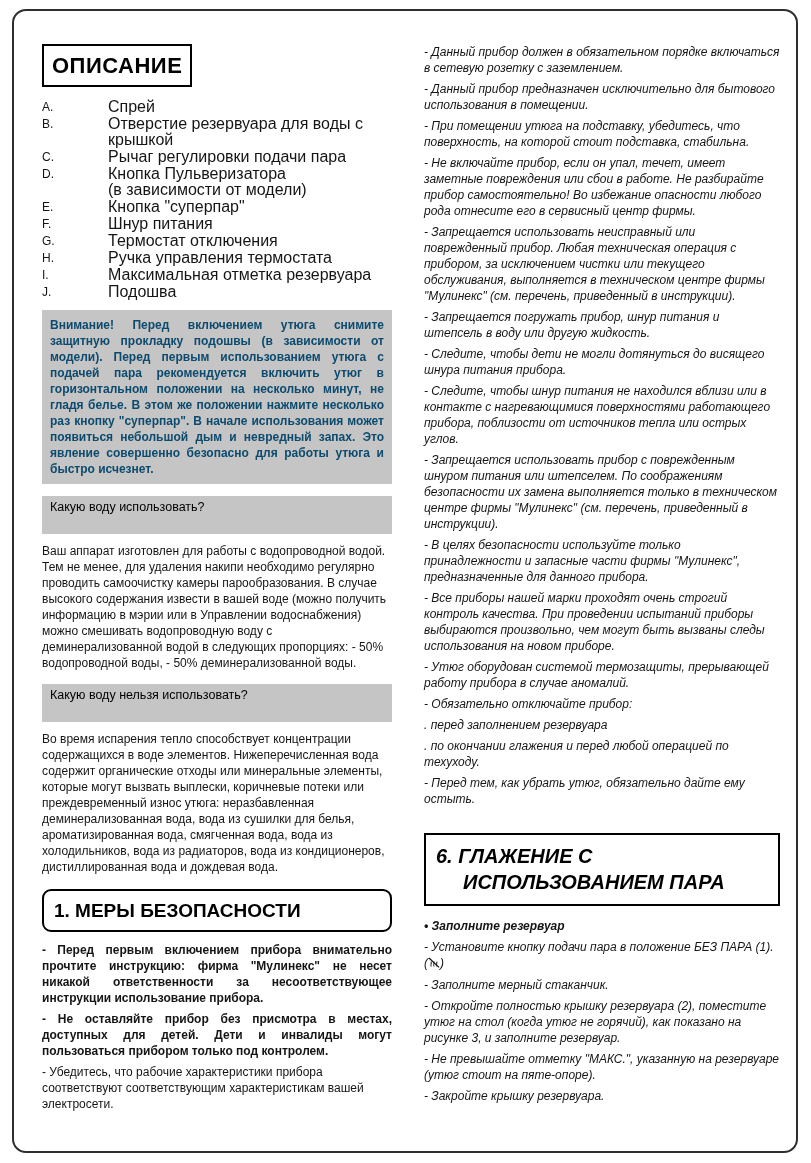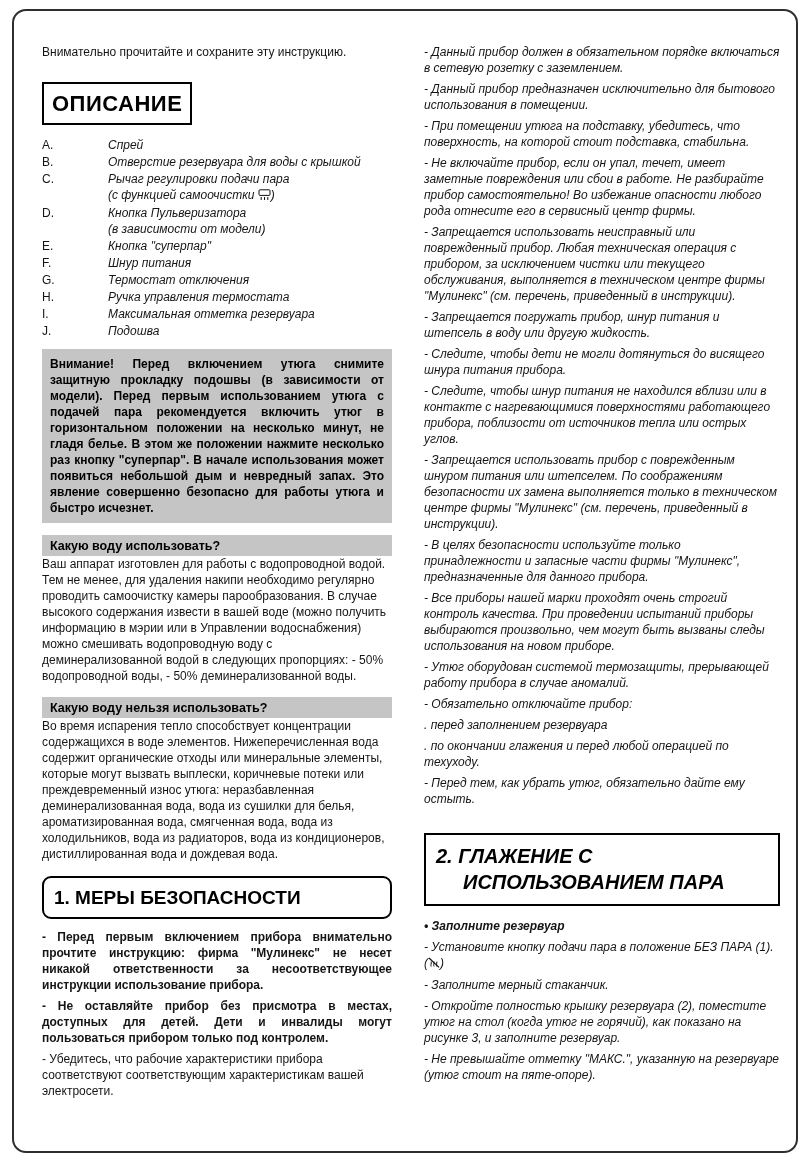--- a/index.html
+++ b/index.html
@@ -22,67 +22,58 @@
   .title-box { border:2.5px solid #000; font-weight:bold; color:#000; }
   .desc-title { display:inline-block; padding:7px 8px 6px; font-size:22px; letter-spacing:.5px; margin-bottom:12px; }
   .full { display:block; width:100%; }
   .safety-title { margin:14px 0 10px; padding:9px 10px 8px; font-size:19px;border-radius:9px; }
   .steam-title { margin:26px 0 12px; padding:8px 10px 9px; font-size:20px; line-height:26px; }
   .steam-title .indent { margin-left:27px; }
 
   .desc-list { margin-bottom:10px; }
   .desc-row { display:flex; margin-bottom:1px; }
   .desc-letter { flex:0 0 66px; font-size:12px; line-height:16px; }
-  .desc-text { flex:1; font-size:12px; line-height:16px;font-style:italic; }
+  .desc-text { flex:1; font-size:16px; line-height:16px; }
   .gray-box { background:#c5c5c5; padding:7px 8px; font-weight:bold; font-size:12px;
-              line-height:16px; text-align:justify; margin-bottom:12px; color:#000000; }
-  .gray-bar { background:#c5c5c5; padding:4px 8px 3px; font-weight:bold; font-size:12.5px;
-              color:#000; }
+              line-height:16px; text-align:justify; margin-bottom:12px; color:#0c4a6e; }
+  .gray-bar { background:#c5c5c5; padding:4px 8px 20px; font-weight:normal; font-size:12.5px;
+              margin-bottom:9px; color:#000; }
   .water-body { margin-bottom:13px; }
   .safety-para { margin-bottom:5px; }
 
   .rp { margin-bottom:5px; }
   .icon { display:inline-block; vertical-align:-1px; }
   svg { display:inline-block; }
 </style>
 </head>
 <body>
 
 <div class="page">
   <div class="page-border"></div>
 
   <div class="columns">
 
     <div class="col col-left">
 
-      <p class="intro para">Внимательно прочитайте и сохраните эту инструкцию.</p>
 
       <div class="title-box desc-title">ОПИСАНИЕ</div>
 
       <div class="desc-list">
         <div class="desc-row">
           <span class="desc-letter">A.</span>
           <span class="desc-text">Спрей</span>
         </div>
         <div class="desc-row">
           <span class="desc-letter">B.</span>
           <span class="desc-text">Отверстие резервуара для воды с крышкой</span>
         </div>
         <div class="desc-row">
           <span class="desc-letter">C.</span>
           <span class="desc-text">
             <span class="block">Рычаг регулировки подачи пара</span>
-            <span class="block">
-              <span>(с функцией самоочистки </span><span class="icon"><svg width="13" height="11" viewBox="0 0 13 11">
-                    <rect x="1" y="0.8" width="11" height="5.6" rx="1" fill="none" stroke="#111" stroke-width="1"></rect>
-                    <line x1="3.2" y1="8" x2="3.2" y2="11" stroke="#111" stroke-width="1"></line>
-                    <line x1="6.5" y1="8" x2="6.5" y2="11" stroke="#111" stroke-width="1"></line>
-                    <line x1="9.8" y1="8" x2="9.8" y2="11" stroke="#111" stroke-width="1"></line>
-                  </svg></span><span>)</span>
-            </span>
           </span>
         </div>
         <div class="desc-row">
           <span class="desc-letter">D.</span>
           <span class="desc-text">
             <span class="block">Кнопка Пульверизатора</span>
             <span class="block">(в зависимости от модели)</span>
           </span>
         </div>
         <div class="desc-row">
@@ -140,28 +131,29 @@
       <p class="rp para">- Запрещается использовать прибор с поврежденным шнуром питания или штепселем. По соображениям безопасности их замена выполняется только в техническом центре фирмы "Мулинекс" (см. перечень, приведенный в инструкции).</p>
       <p class="rp para">- В целях безопасности используйте только принадлежности и запасные части фирмы "Мулинекс", предназначенные для данного прибора.</p>
       <p class="rp para">- Все приборы нашей марки проходят очень строгий контроль качества. При проведении испытаний приборы выбираются произвольно, чем могут быть вызваны следы использования на новом приборе.</p>
       <p class="rp para">- Утюг оборудован системой термозащиты, прерывающей работу прибора в случае аномалий.</p>
       <p class="rp para">- Обязательно отключайте прибор:</p>
       <p class="rp para">. перед заполнением резервуара</p>
       <p class="rp para">. по окончании глажения и перед любой операцией по техуходу.</p>
       <p class="rp para">- Перед тем, как  убрать утюг, обязательно дайте ему остыть.</p>
 
       <div class="title-box full steam-title">
-        <span class="block">2. ГЛАЖЕНИЕ С</span>
+        <span class="block">6. ГЛАЖЕНИЕ С</span>
         <span class="block indent">ИСПОЛЬЗОВАНИЕМ ПАРА</span>
       </div>
 
       <p class="rp para b">• Заполните резервуар</p>
       <p class="rp para"><span>- Установите кнопку подачи пара в положение БЕЗ ПАРА (1). (</span><span class="icon"><svg width="12" height="12" viewBox="0 0 12 12">
               <path d="M3.2 10.5 C2.4 8.8 3.6 7.6 3.2 5.6 M6 10.5 C5.2 8.8 6.4 7.6 6 5.6 M8.8 10.5 C8 8.8 9.2 7.6 8.8 5.6" stroke="#111" stroke-width="1" fill="none"></path>
               <line x1="1" y1="2" x2="11" y2="11.4" stroke="#111" stroke-width="1.2"></line>
             </svg></span><span>)</span></p>
       <p class="rp para">- Заполните мерный стаканчик.</p>
       <p class="rp para">- Откройте полностью крышку резервуара (2), поместите утюг на стол (когда утюг не горячий), как показано на рисунке 3, и заполните резервуар.</p>
       <p class="rp para">- Не превышайте отметку "МАКС.", указанную на резервуаре (утюг стоит на пяте-опоре).</p>
+      <p class="rp para">- Закройте крышку резервуара.</p>
 
     </div>
   </div>
 </div>
 
 </body></html>

